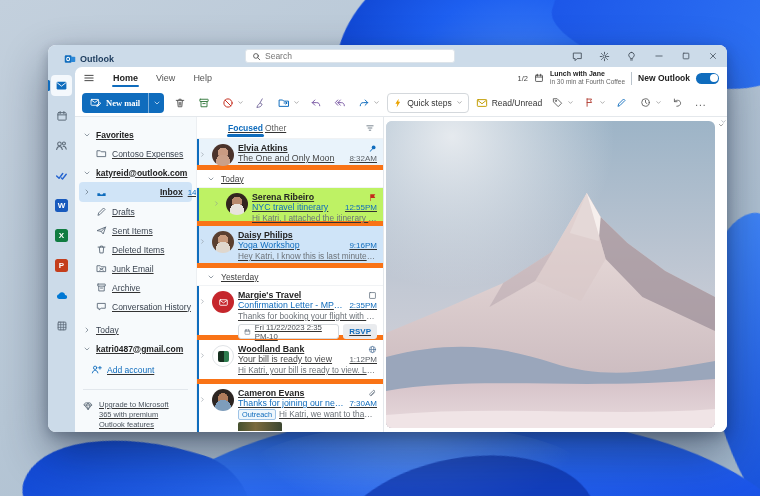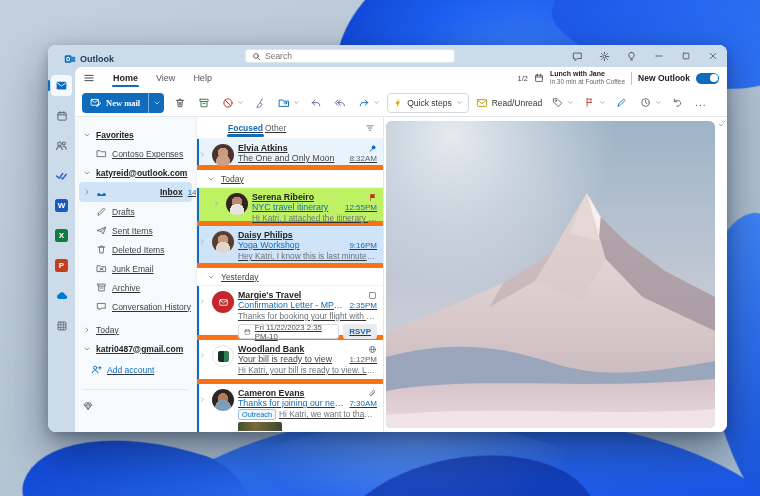--- a/index.html
+++ b/index.html
@@ -587,20 +587,21 @@
             </span>
             <span class="label addacct">Add account</span>
           </div>
           <div class="fdivider"></div>
           <div class="upgrade">
             <span class="fi">
               <svg class="ic" width="10" height="10" viewBox="0 0 16 16">
                   <path d="M4.5 3h7L14 6.5 8 13.5 2 6.5z M2 6.5h12M8 13.5L5.5 6.5 8 3l2.5 3.5z"></path>
                 </svg>
             </span>
+            <span style="width:82px;">Upgrade to Microsoft 365 with premium Outlook features</span>
           </div>
         </div>
 
         <div class="msglist">
           <div class="listtabs">
             <span class="ltab active">Focused</span>
             <span class="ltab">Other</span>
             <span class="filter">
               <svg class="ic" width="10" height="10" viewBox="0 0 16 16">
                   <path d="M3 4.5h10M5 8h6M6.8 11.5h2.4"></path>

